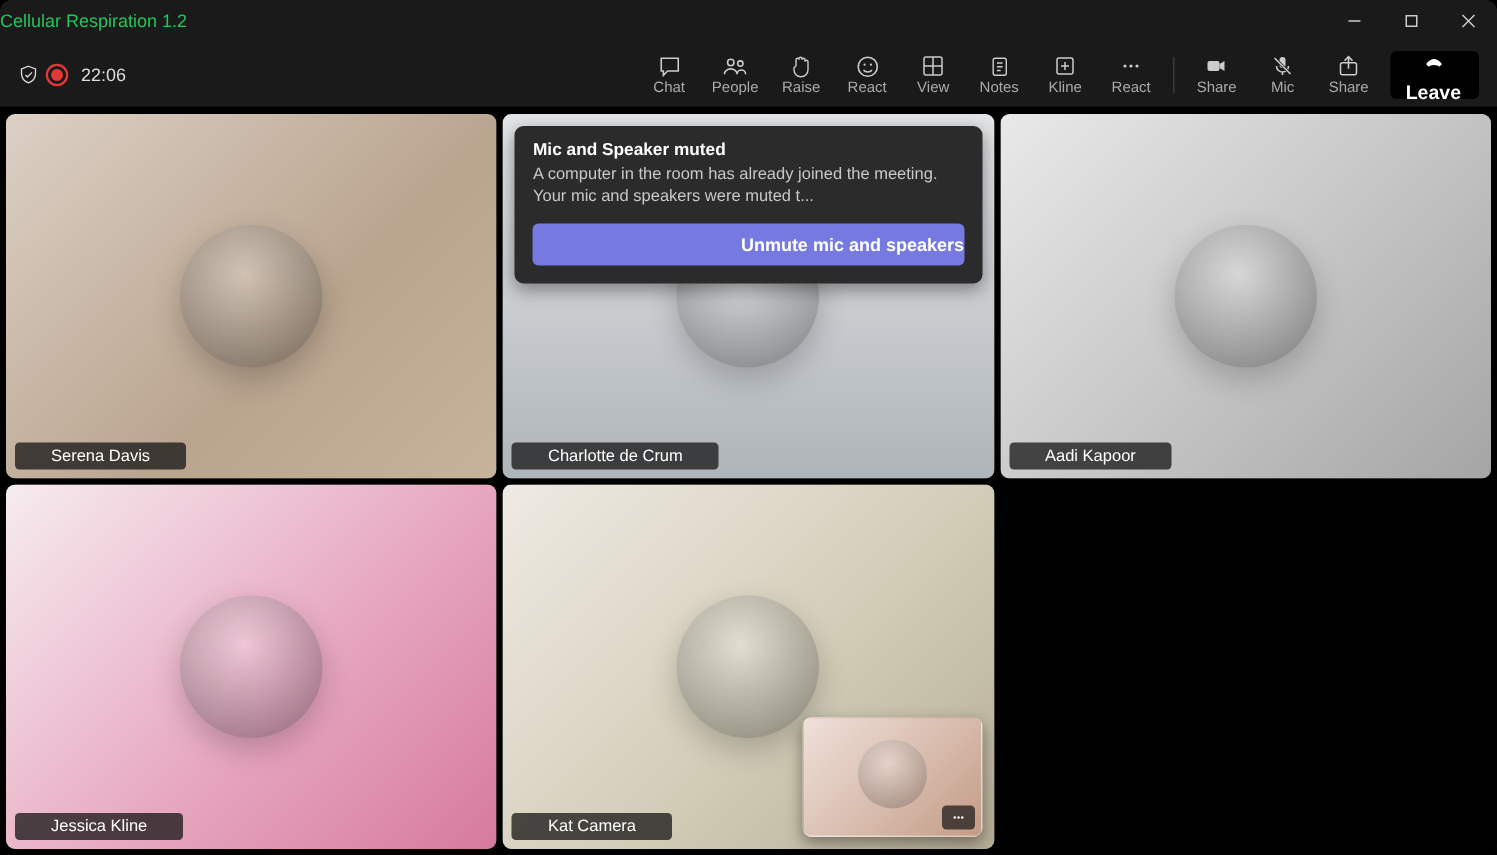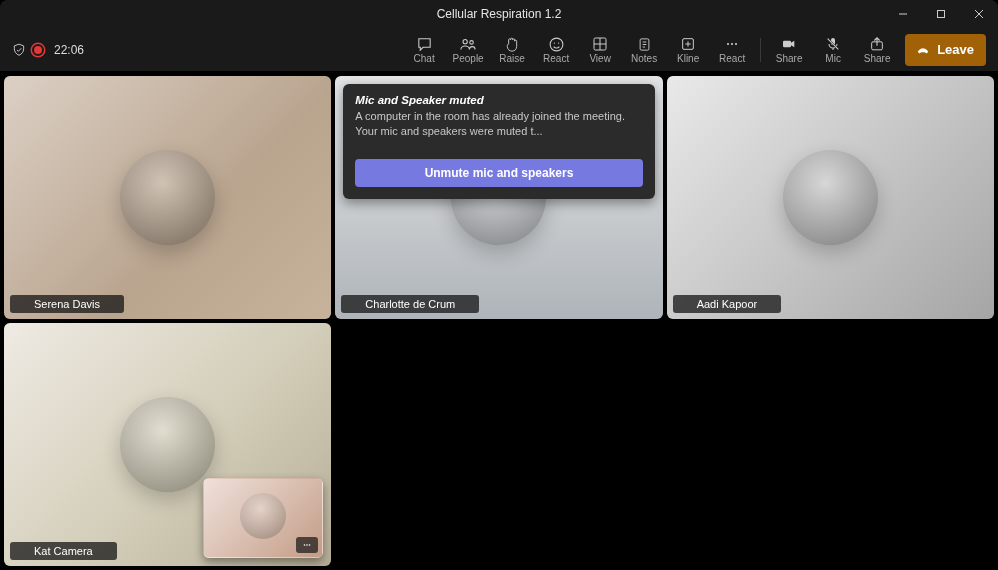--- a/index.html
+++ b/index.html
@@ -18,23 +18,22 @@
       display: flex;
       flex-direction: column;
       border-radius: 8px;
       overflow: hidden;
     }
     .titlebar {
       height: 28px;
       background: #1a1a1a;
       display: flex;
       align-items: center;
-      justify-content: center;
       position: relative;
-      color: #e5e5e5;
+      color: #22c55e;
       font-size: 12px;
     }
     .window-controls {
       position: absolute;
       right: 0;
       top: 0;
       height: 100%;
       display: flex;
       align-items: center;
     }
@@ -116,30 +115,31 @@
     }
     .tb-sep {
       width: 1px;
       height: 24px;
       background: #3a3a3a;
       margin: 0 6px;
     }
     .leave-btn {
       height: 32px;
       padding: 0 12px 0 10px;
-      background: #a16207;
+      background: #000000;
       color: #fff;
       border-radius: 4px;
       display: flex;
       align-items: center;
       gap: 6px;
       font-size: 13px;
       font-weight: 600;
       cursor: pointer;
       margin-left: 6px;
+      flex-direction: column;
     }
 
     .grid {
       flex: 1;
       display: grid;
       grid-template-columns: repeat(3, 1fr);
       grid-template-rows: repeat(2, 1fr);
       gap: 4px;
       background: #000;
       padding: 4px;
@@ -194,31 +194,30 @@
       border-radius: 6px;
       padding: 10px 12px 12px 12px;
       font-size: 11px;
       box-shadow: 0 4px 12px rgba(0,0,0,0.4);
     }
     .mute-toast .toast-title {
       font-weight: 600;
       color: #fff;
       margin-bottom: 3px;
       font-size: 11.5px;
-      font-style: italic;
     }
     .mute-toast .toast-body {
       color: #c8c8c8;
       line-height: 1.35;
-      margin-bottom: 20px;
+      margin-bottom: 10px;
     }
     .unmute-btn {
       display: block;
       width: 100%;
-      text-align: center;
+      text-align: right;
       padding: 7px 0;
       background: #7579e0;
       color: #fff;
       border-radius: 4px;
       font-size: 12px;
       font-weight: 600;
       cursor: pointer;
     }
 
     
@@ -456,20 +455,26 @@
     </div>
 
 
     <div class="tile p4">
       <div class="tile-bg">
           <div class="avatar-placeholder"></div>
         </div>
       <div class="name-chip">Aadi Kapoor</div>
     </div>
 
+    <div class="tile p5">
+      <div class="tile-bg">
+          <div class="avatar-placeholder"></div>
+        </div>
+      <div class="name-chip">Jessica Kline</div>
+    </div>
 
     <div class="tile p6">
       <div class="tile-bg">
           <div class="avatar-placeholder"></div>
         </div>
       <div class="name-chip">Kat Camera</div>
       <div class="pip">
         <div class="pip-avatar"></div>
         <div class="pip-more">
           <svg width="12" height="10" viewBox="0 0 24 24" fill="#fff">

